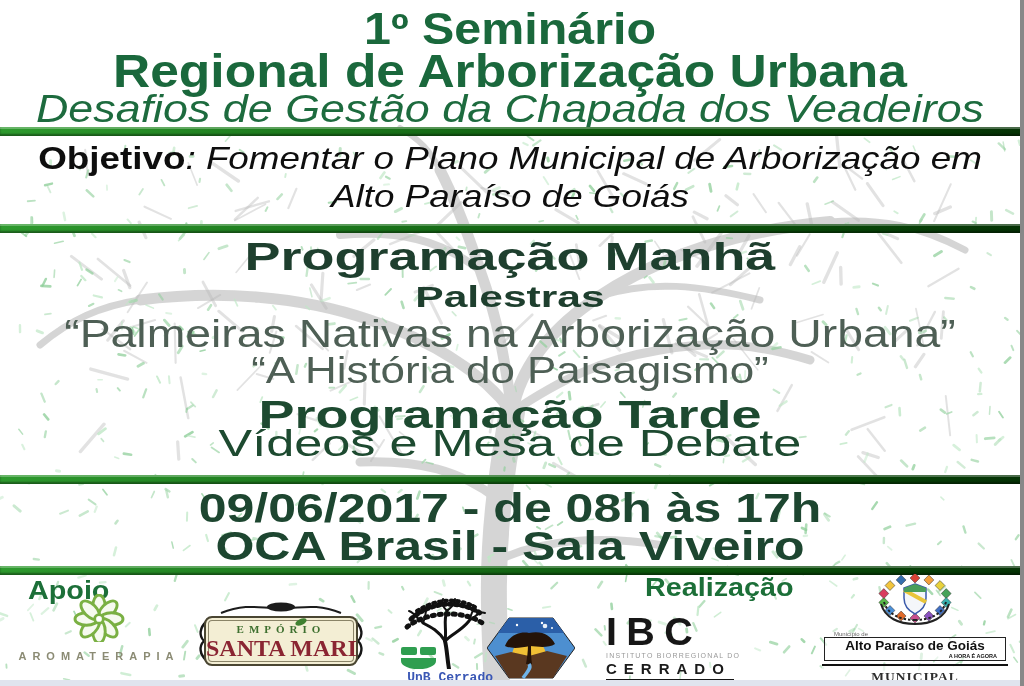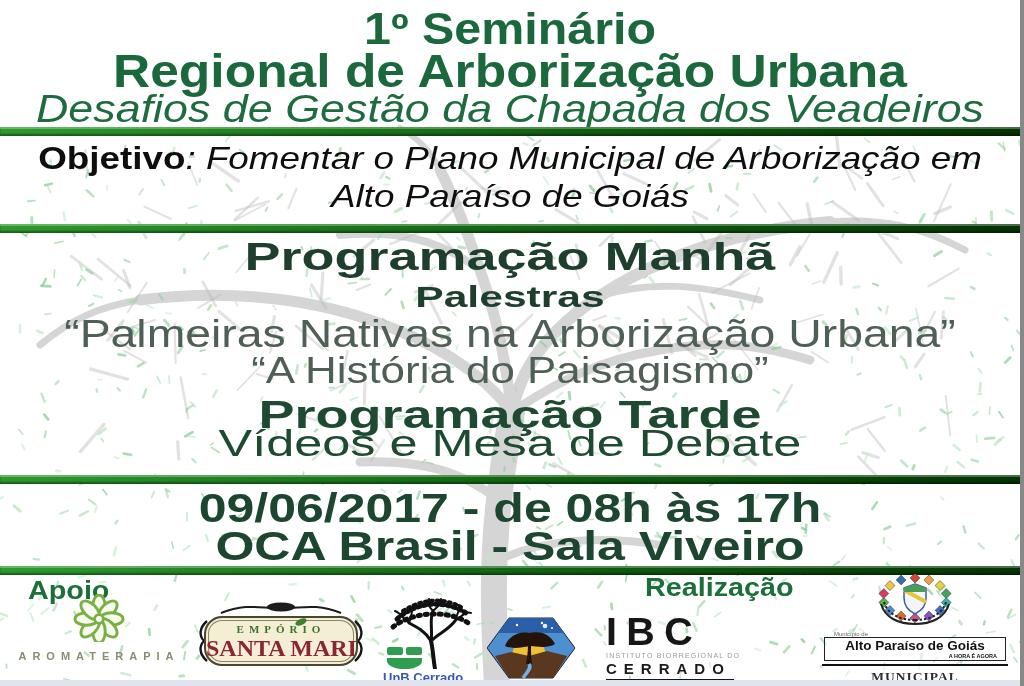--- a/index.html
+++ b/index.html
@@ -33,30 +33,30 @@
           transform:scaleX(1.15);transform-origin:0 50%;white-space:nowrap;}
   .apoio{left:28px;top:576px;} .realizacao{left:645px;top:573px;}
   .logo{position:absolute;z-index:4;}
   
   .terraflor{left:14px;top:594px;width:170px;text-align:center;}
   .tf-name{font-size:30px;font-weight:700;color:#79a83e;letter-spacing:2px;margin-top:-2px;}
   .tf-tag{font-size:11px;font-weight:700;color:#8b8b74;letter-spacing:6px;margin-top:4px;}
   
   .emporio{left:196px;top:597px;width:170px;height:88px;}
   .em-badge{position:absolute;left:8px;right:8px;top:19px;bottom:19px;background:#f3eed4;
-            border:2px solid #4a4632;border-radius:18px;box-shadow:inset 0 0 0 2px #f3eed4,inset 0 0 0 3px #8a8468;
+            border:2px solid #4a4632;border-radius:8px;box-shadow:inset 0 0 0 2px #f3eed4,inset 0 0 0 3px #8a8468;
             text-align:center;overflow:hidden;}
   .em-l1{font-family:"Liberation Serif",serif;font-size:11px;letter-spacing:5px;color:#3f7030;font-weight:700;margin-top:5px;}
   .em-l2{font-family:"Liberation Serif",serif;font-size:24px;color:#8a2532;font-weight:700;margin-top:0px;white-space:nowrap;}
   .em-l3{font-size:7px;letter-spacing:3px;color:#4a7a3a;font-weight:700;margin-top:2px;}
   .em-orn{position:absolute;left:0;width:170px;height:19px;}
   .em-br{position:absolute;top:22px;height:44px;width:14px;}
   .em-br.right{right:0;transform:scaleX(-1);} .em-br.left{left:0;}
   
-  .unb{left:383px;top:597px;width:110px;height:88px;text-align:left;}
+  .unb{left:383px;top:597px;width:110px;height:88px;text-align:right;font-family:Liberation Mono, monospace;}
   .unb-caption{position:absolute;left:0;bottom:0;width:100%;font-size:13px;font-weight:700;color:#3a57b5;}
   
   .hexlogo{left:487px;top:617px;width:88px;height:62px;}
   
   .ibc{left:606px;top:617px;width:132px;}
   .ibc-acr{font-size:38px;font-weight:700;letter-spacing:9px;color:#161616;line-height:0.82;
            transform:scaleX(1.04);transform-origin:0 50%;}
   .ibc-s1{font-size:7px;letter-spacing:1.2px;color:#999;margin-top:4px;white-space:nowrap;}
   .ibc-s2{font-size:15px;letter-spacing:7px;font-weight:700;color:#1a1a1a;margin-top:1px;}
   .ibc-ban{background:#151515;color:#f09a45;font-size:6.5px;letter-spacing:2px;font-weight:700;

